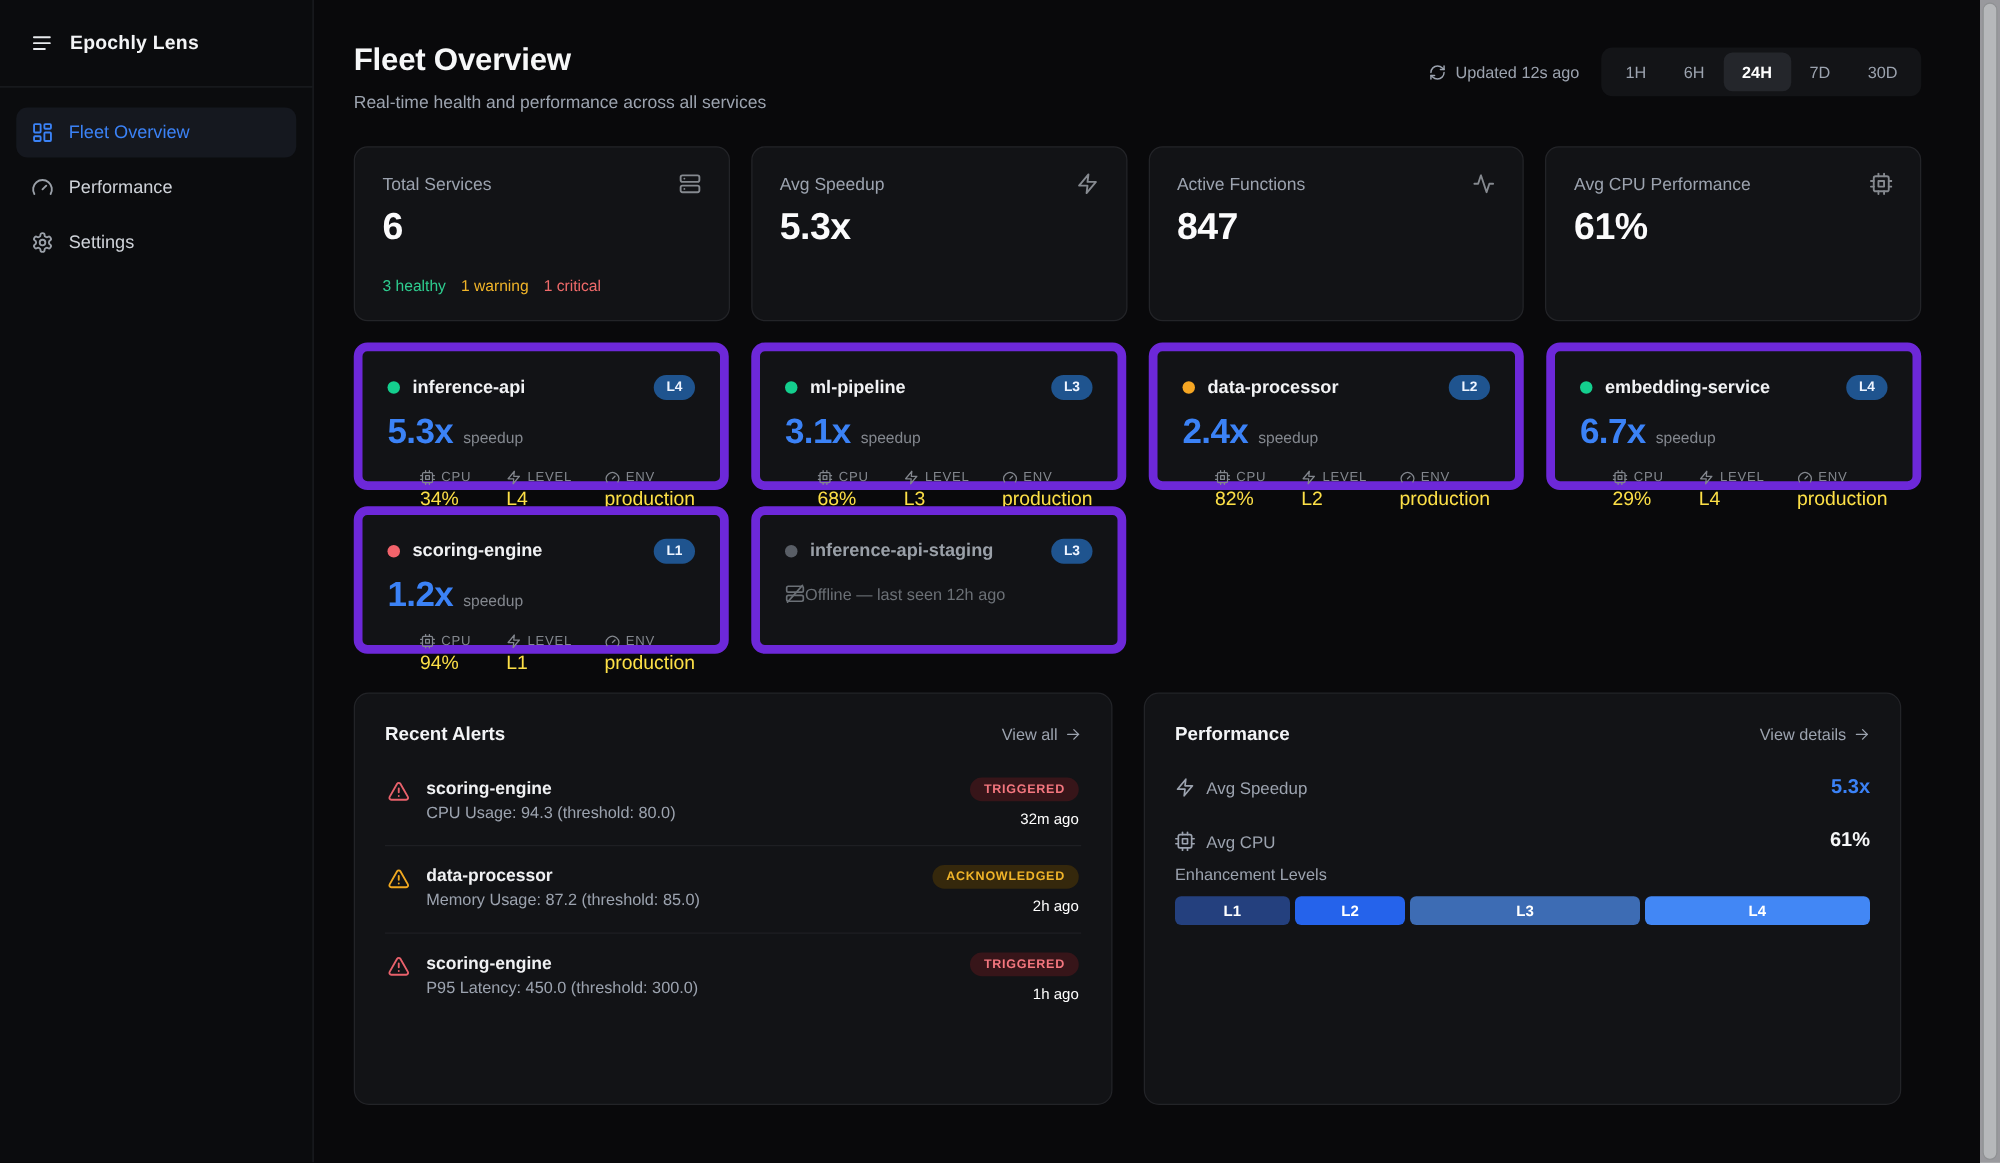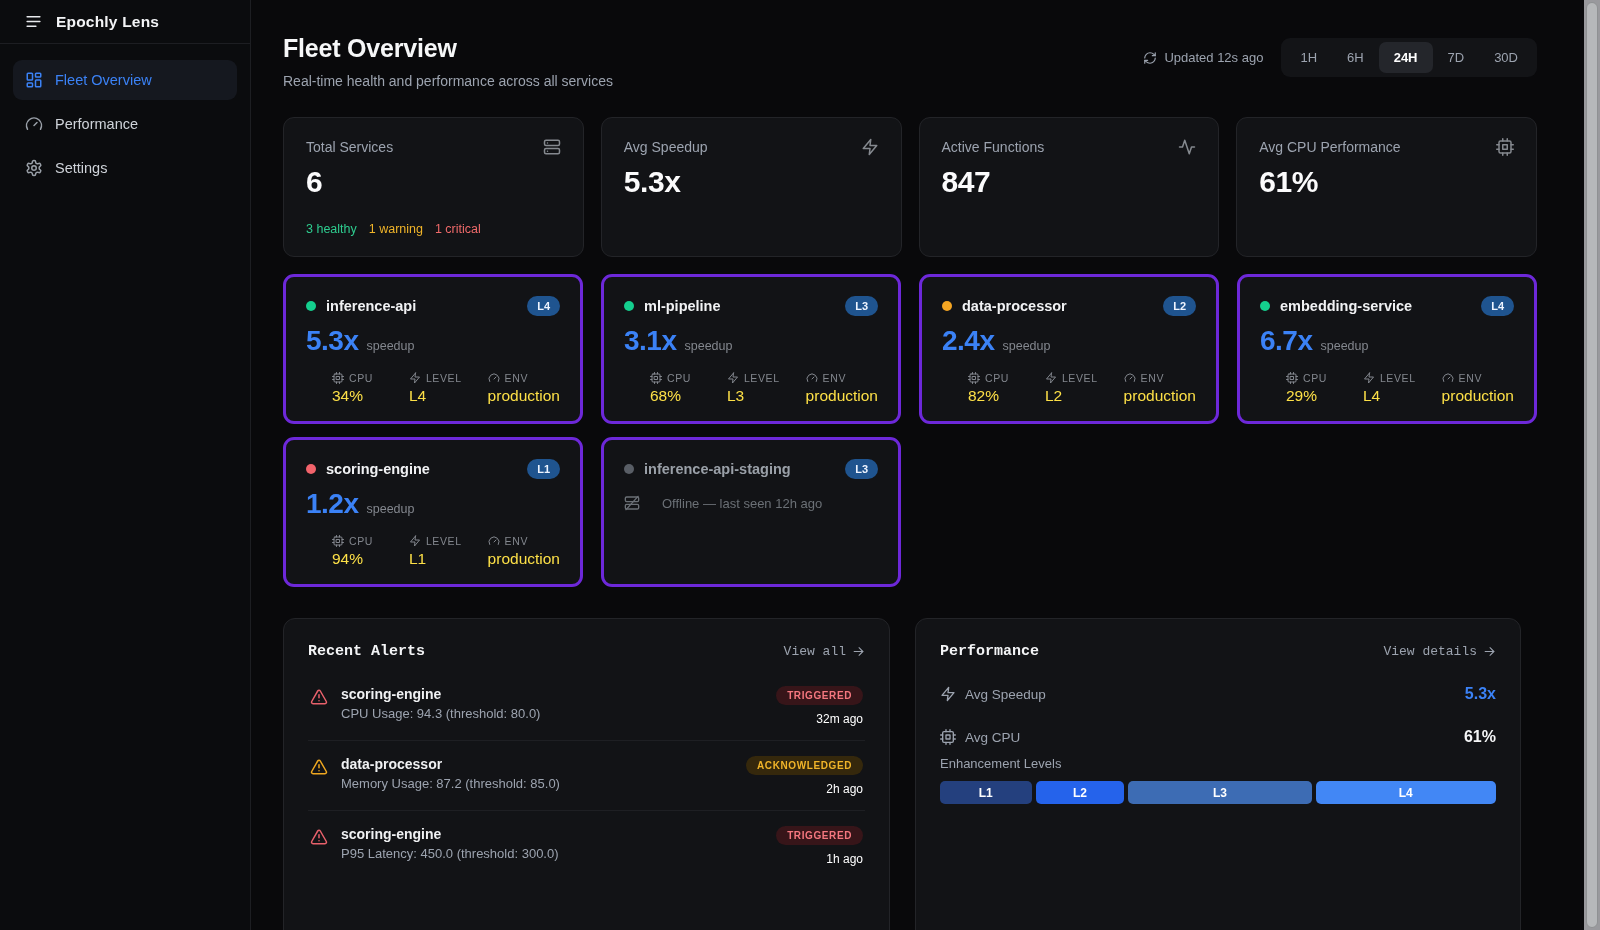--- a/index.html
+++ b/index.html
@@ -5,21 +5,21 @@
   * { margin:0; padding:0; box-sizing:border-box; }
   html,body { width:1600px; height:930px; overflow:hidden; background:#09090b;
     font-family:"Liberation Sans", sans-serif; color:#e8eaed; }
 
   svg.ic { fill:none; stroke:currentColor; stroke-width:2; stroke-linecap:round; stroke-linejoin:round; }
 
   .app { display:flex; width:1600px; height:930px; }
 
   
   .sidebar { width:251px; flex:0 0 251px; background:#0b0c0e; border-right:1px solid #1d1e22; }
-  .logo-row { height:44px; display:flex; align-items:center; gap:13px; padding:0 24px; border-bottom:1px solid #1d1e22; }
+  .logo-row { height:70px; display:flex; align-items:center; gap:13px; padding:0 24px; border-bottom:1px solid #1d1e22; }
   .logo-row .ic { width:19px; height:19px; color:#e8eaed; }
   .logo-title { font-size:15.5px; font-weight:700; color:#f3f4f6; letter-spacing:.2px; }
   .nav { padding:16px 13px; display:flex; flex-direction:column; gap:4px; }
   .nav-item { display:flex; align-items:center; gap:12px; padding:11px 12px; border-radius:9px;
     font-size:14.5px; color:#cfd3d9; cursor:pointer; }
   .nav-item .ic { width:18px; height:18px; color:#9aa0a8; }
   .nav-item.active { background:#15181f; color:#3b82f6; }
   .nav-item.active .ic { color:#3b82f6; }
 
   
@@ -43,48 +43,48 @@
   .stat-top { display:flex; justify-content:space-between; align-items:center; }
   .stat-label { font-size:14px; color:#9ca3af; }
   .stat-top .ic { width:18px; height:18px; color:#85898f; }
   .stat-value { margin-top:9px; font-size:30px; font-weight:700; color:#fbfbfc; letter-spacing:-.4px; }
   .stat-health { margin-top:auto; font-size:12.5px; display:flex; gap:12px; }
   .h-ok { color:#2ecc8f; } .h-warn { color:#f0b429; } .h-crit { color:#ef6a6a; }
 
   
   .section-title { margin-top:35px; font-size:16.5px; font-weight:700; color:#f3f4f6; }
   .svc-grid { display:grid; grid-template-columns:repeat(4,1fr); gap:13px 18px; margin-top:17px; }
-  .svc-card { background:#121316; border:3px solid #6d28d9; border-radius:11px; height:150px;
+  .svc-card { background:#121316; border:7px solid #6d28d9; border-radius:11px; height:118px;
     padding:19px 20px; cursor:pointer; }
   .svc-head { display:flex; align-items:center; gap:10px; }
   .dot { width:10px; height:10px; border-radius:50%; flex:0 0 10px; }
   .dot-healthy { background:#14cf8e; } .dot-warning { background:#f5a623; }
   .dot-critical { background:#f2636b; } .dot-offline { background:#595e66; }
   .svc-name { font-size:14.5px; font-weight:700; color:#f1f2f4; flex:1; }
   .svc-name.muted { color:#9aa0a8; }
   .lvl-badge { background:#1f548f; color:#eef4ff; font-size:11px; font-weight:700;
     padding:4px 10px; border-radius:11px; }
   .svc-speed { margin-top:9px; display:flex; align-items:baseline; gap:8px; }
   .speed-val { font-size:28px; font-weight:700; color:#3b82f6; letter-spacing:-.5px; }
   .speed-lbl { font-size:12.5px; color:#83878e; }
   .svc-foot { display:flex; margin-top:15px; }
   .foot-col { width:33.3%;margin-left:26px; }
   .foot-label { display:flex; align-items:center; gap:5px; font-size:10.5px; letter-spacing:.6px;
     color:#83878e; text-transform:uppercase; }
   .foot-label .ic { width:12px; height:12px; }
   .foot-value { margin-top:3px; font-size:15.5px; color:#fde047; }
-  .offline-row { margin-top:16px; display:flex; align-items:center; gap:22px; font-size:13px; color:#6b7076; }
+  .offline-row { margin-top:16px; display:flex; align-items:center; gap:0; font-size:13px; color:#6b7076; }
   .offline-row .ic { width:16px; height:16px; color:#6b7076; }
 
   
   .panels { display:flex; gap:25px; margin-top:31px; }
   .panel { background:#121316; border:1px solid #232428; border-radius:12px; padding:24px; height:330px; overflow:hidden; }
   .panel-alerts { width:607px; }
   .panel-perf { width:606px; }
-  .panel-head { display:flex; justify-content:space-between; align-items:center;font-family:Liberation Mono, monospace; }
+  .panel-head { display:flex; justify-content:space-between; align-items:center; }
   .panel-title { font-size:15px; font-weight:700; color:#f3f4f6; }
   .panel-link { display:flex; align-items:center; gap:6px; font-size:13px; color:#9ca3af; cursor:pointer; }
   .panel-link .ic { width:13px; height:13px; }
 
   .alert-row { display:flex; gap:13px; padding:15px 2px 14px 2px; border-top:1px solid #1e1f23; }
   .alert-row.first { border-top:none; margin-top:11px; }
   .alert-row .ic.tri { width:18px; height:18px; margin-top:2px; flex:0 0 18px; }
   .tri-crit { color:#e8616b; } .tri-warn { color:#f0a820; }
   .alert-body { flex:1; }
   .alert-name { font-size:14px; font-weight:700; color:#f0f1f3; }

